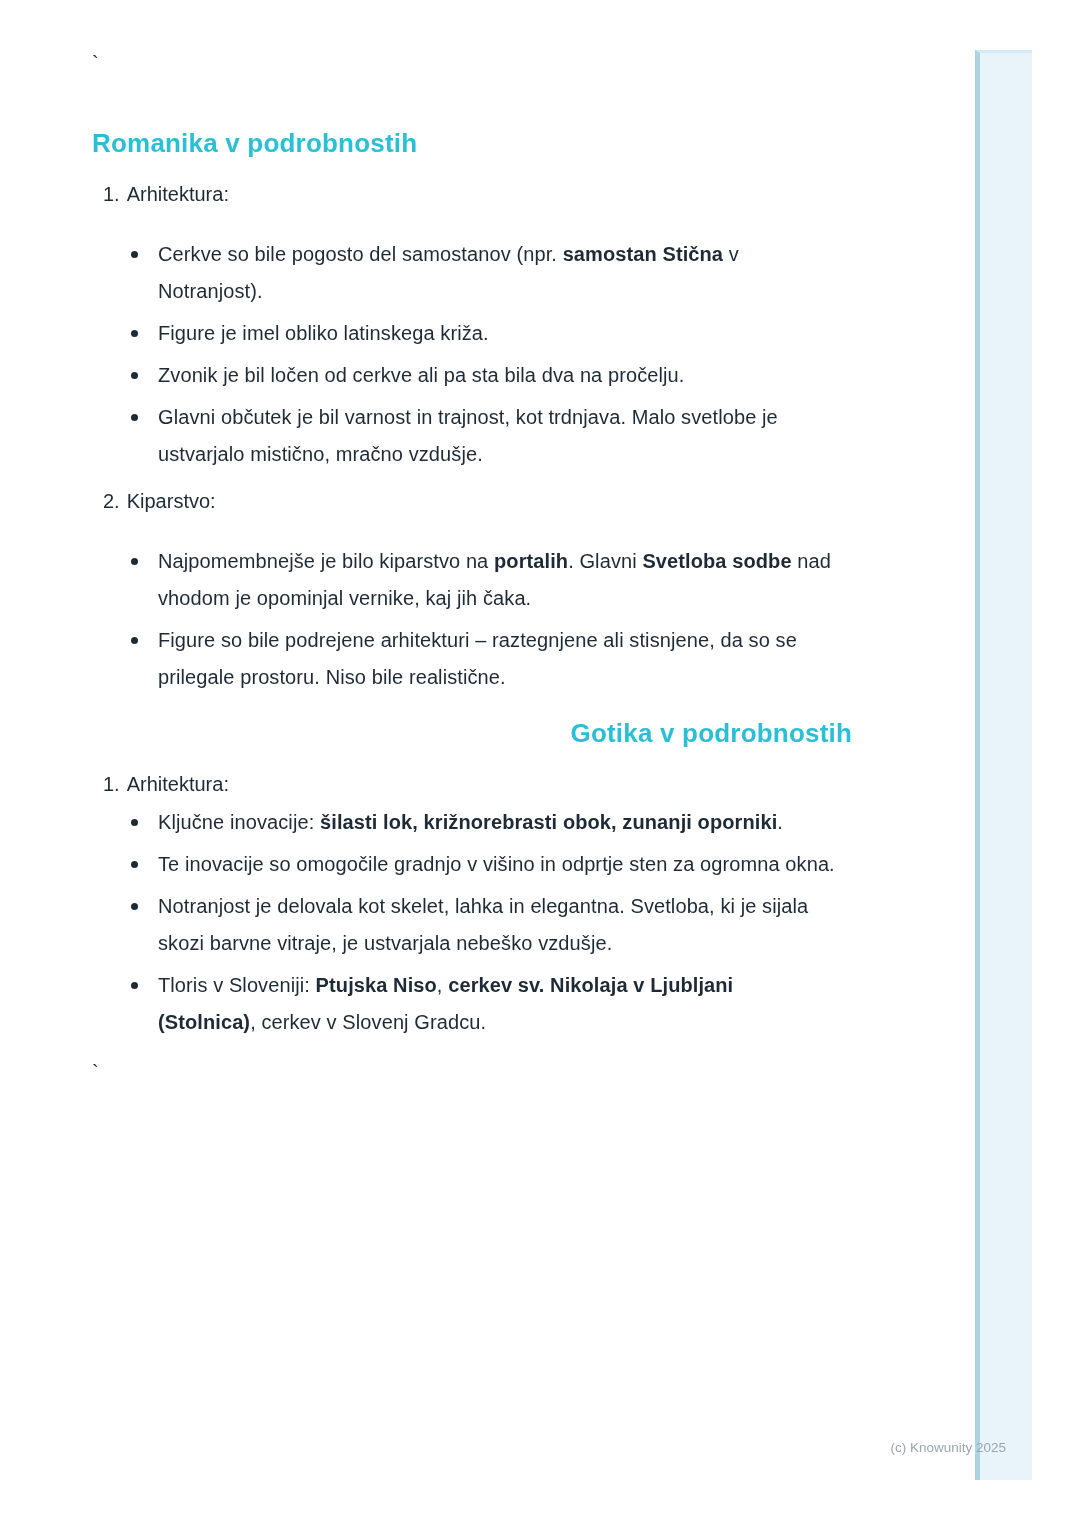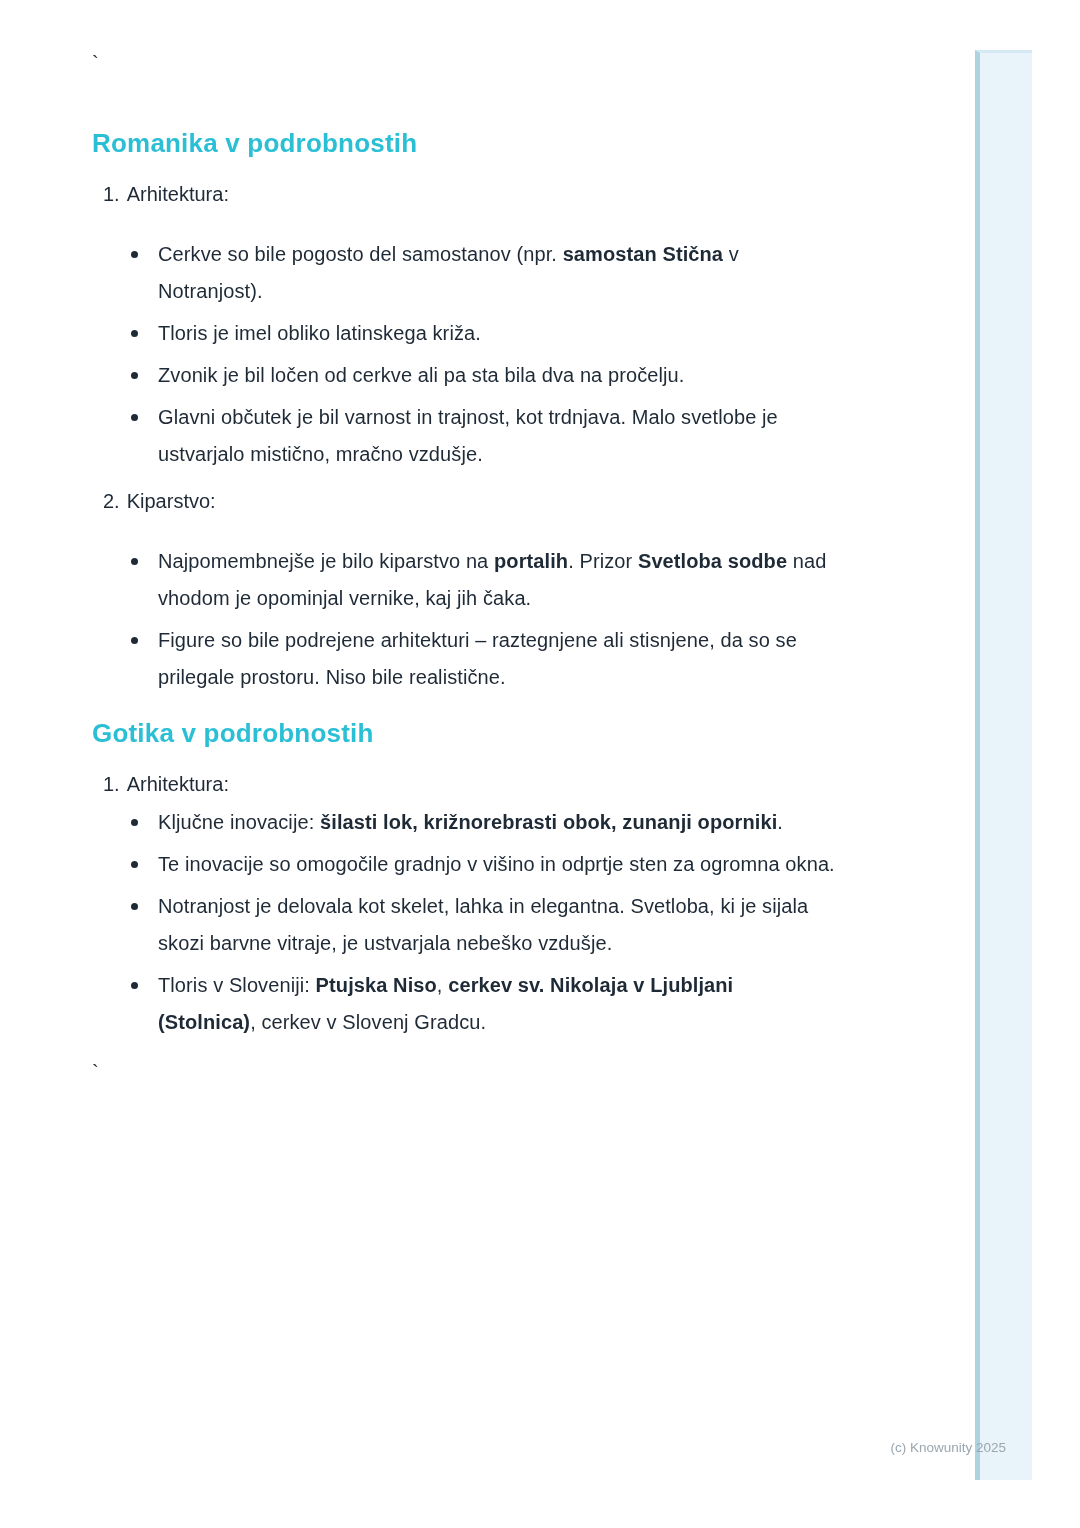--- a/index.html
+++ b/index.html
@@ -41,21 +41,21 @@
   }
   .stray.bottom { margin-top: 16px; }
   h2.section-title {
     font-size: 26px;
     line-height: 34px;
     font-weight: 700;
     letter-spacing: 0.2px;
     color: var(--accent-color, #2bbfd6);
     margin: 48px 0 0 0;
   }
-  .section + .section h2.section-title { margin-top: 20px; }
+  .section + .section h2.section-title { margin-top: 20px; text-align: right; }
   .item-header {
     margin: 16px 0 0 11px;
     font-size: 20px;
     line-height: 24px;
   }
   h2.section-title + .item-header { margin-top: 22px; }
   .item-number { font-weight: 400; margin-right: 7px; }
   .item-label { font-weight: 400; }
   ul.bullets {
     list-style: none;
@@ -98,27 +98,27 @@
   <div class="side-stripe"></div>
 
   <div class="content">
     <div class="stray top">`</div>
     <div>
         <section class="section">
           <h2 class="section-title">Romanika v podrobnostih</h2>
           <div class="item-header"><span class="item-number">1.</span><span class="item-label">Arhitektura:</span></div>
           <ul class="bullets">
             <li class="bullet-item"><span class="dot"></span><span class="bullet-text"><span>Cerkve so bile pogosto del samostanov (npr. </span><strong>samostan Stična</strong><span> v Notranjost).</span></span></li>
-            <li class="bullet-item"><span class="dot"></span><span class="bullet-text"><span>Tloris je imel obliko latinskega križa.</span></span></li>
+            <li class="bullet-item"><span class="dot"></span><span class="bullet-text"><span>Figure je imel obliko latinskega križa.</span></span></li>
             <li class="bullet-item"><span class="dot"></span><span class="bullet-text"><span>Zvonik je bil ločen od cerkve ali pa sta bila dva na pročelju.</span></span></li>
             <li class="bullet-item"><span class="dot"></span><span class="bullet-text"><span>Glavni občutek je bil varnost in trajnost, kot trdnjava. Malo svetlobe je ustvarjalo mistično, mračno vzdušje.</span></span></li>
           </ul>
           <div class="item-header"><span class="item-number">2.</span><span class="item-label">Kiparstvo:</span></div>
           <ul class="bullets">
-            <li class="bullet-item"><span class="dot"></span><span class="bullet-text"><span>Najpomembnejše je bilo kiparstvo na </span><strong>portalih</strong><span>. Prizor </span><strong>Svetloba sodbe</strong><span> nad vhodom je opominjal vernike, kaj jih čaka.</span></span></li>
+            <li class="bullet-item"><span class="dot"></span><span class="bullet-text"><span>Najpomembnejše je bilo kiparstvo na </span><strong>portalih</strong><span>. Glavni </span><strong>Svetloba sodbe</strong><span> nad vhodom je opominjal vernike, kaj jih čaka.</span></span></li>
             <li class="bullet-item"><span class="dot"></span><span class="bullet-text"><span>Figure so bile podrejene arhitekturi – raztegnjene ali stisnjene, da so se prilegale prostoru. Niso bile realistične.</span></span></li>
           </ul>
         </section>
         <section class="section">
           <h2 class="section-title">Gotika v podrobnostih</h2>
           <div class="item-header"><span class="item-number">1.</span><span class="item-label">Arhitektura:</span></div>
           <ul class="bullets compact">
             <li class="bullet-item"><span class="dot"></span><span class="bullet-text"><span>Ključne inovacije: </span><strong>šilasti lok, križnorebrasti obok, zunanji oporniki</strong><span>.</span></span></li>
             <li class="bullet-item"><span class="dot"></span><span class="bullet-text"><span>Te inovacije so omogočile gradnjo v višino in odprtje sten za ogromna okna.</span></span></li>
             <li class="bullet-item"><span class="dot"></span><span class="bullet-text"><span>Notranjost je delovala kot skelet, lahka in elegantna. Svetloba, ki je sijala skozi barvne vitraje, je ustvarjala nebeško vzdušje.</span></span></li>

